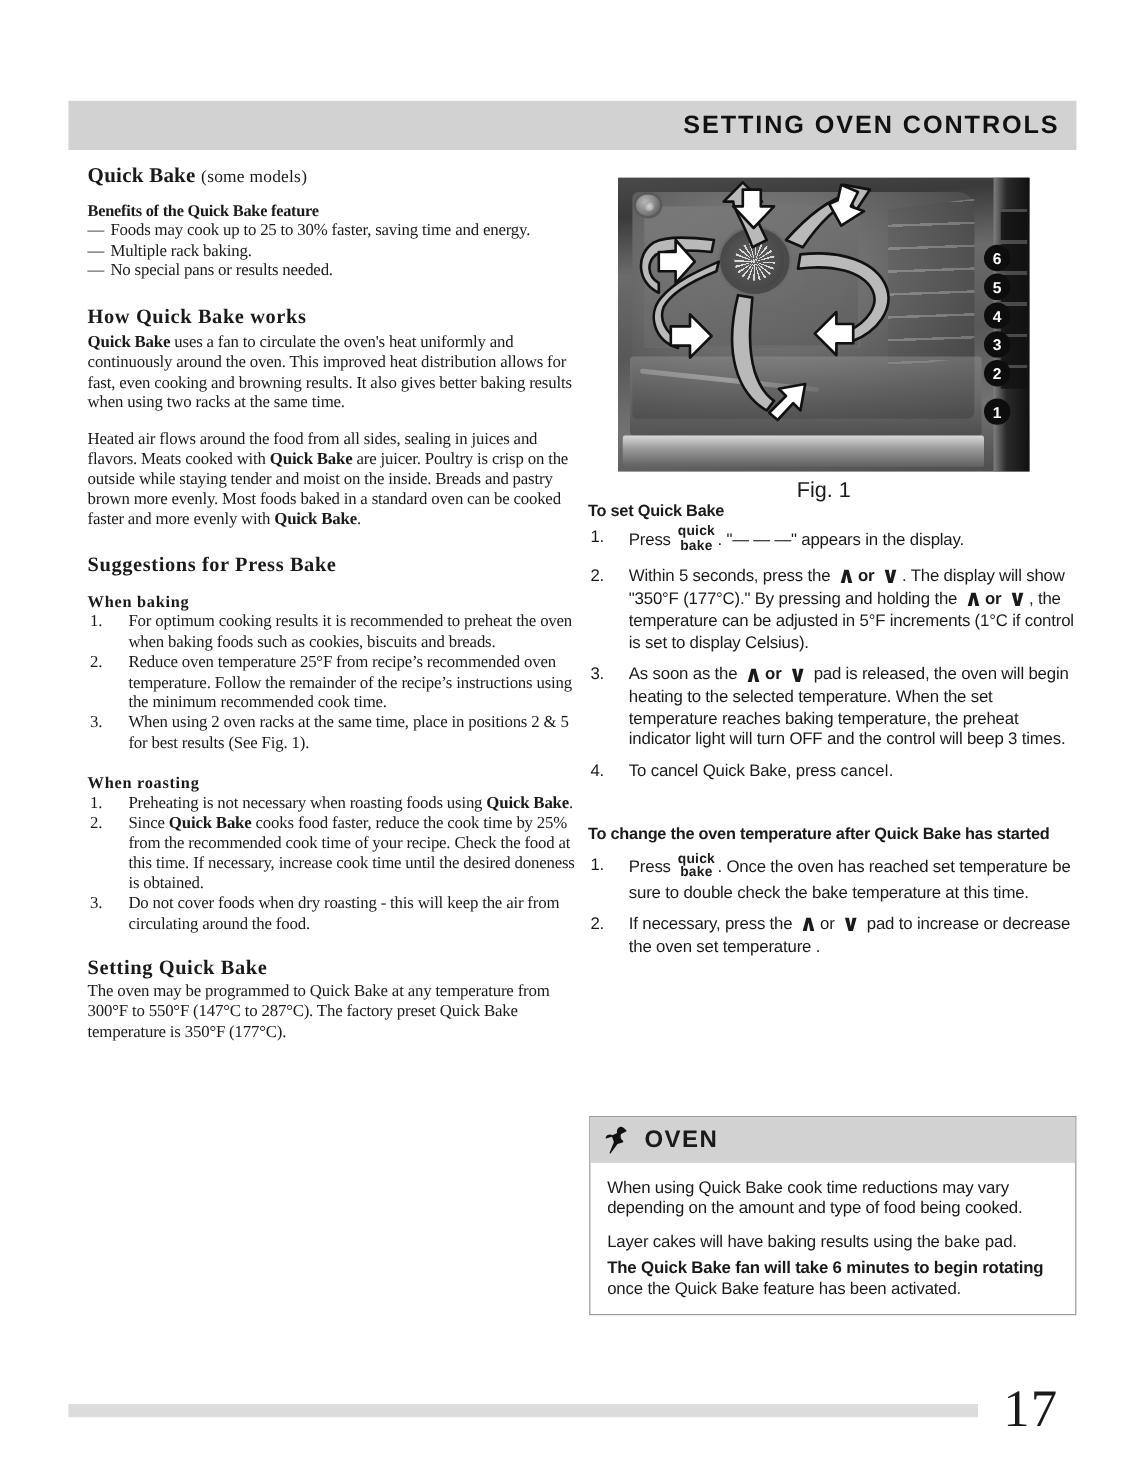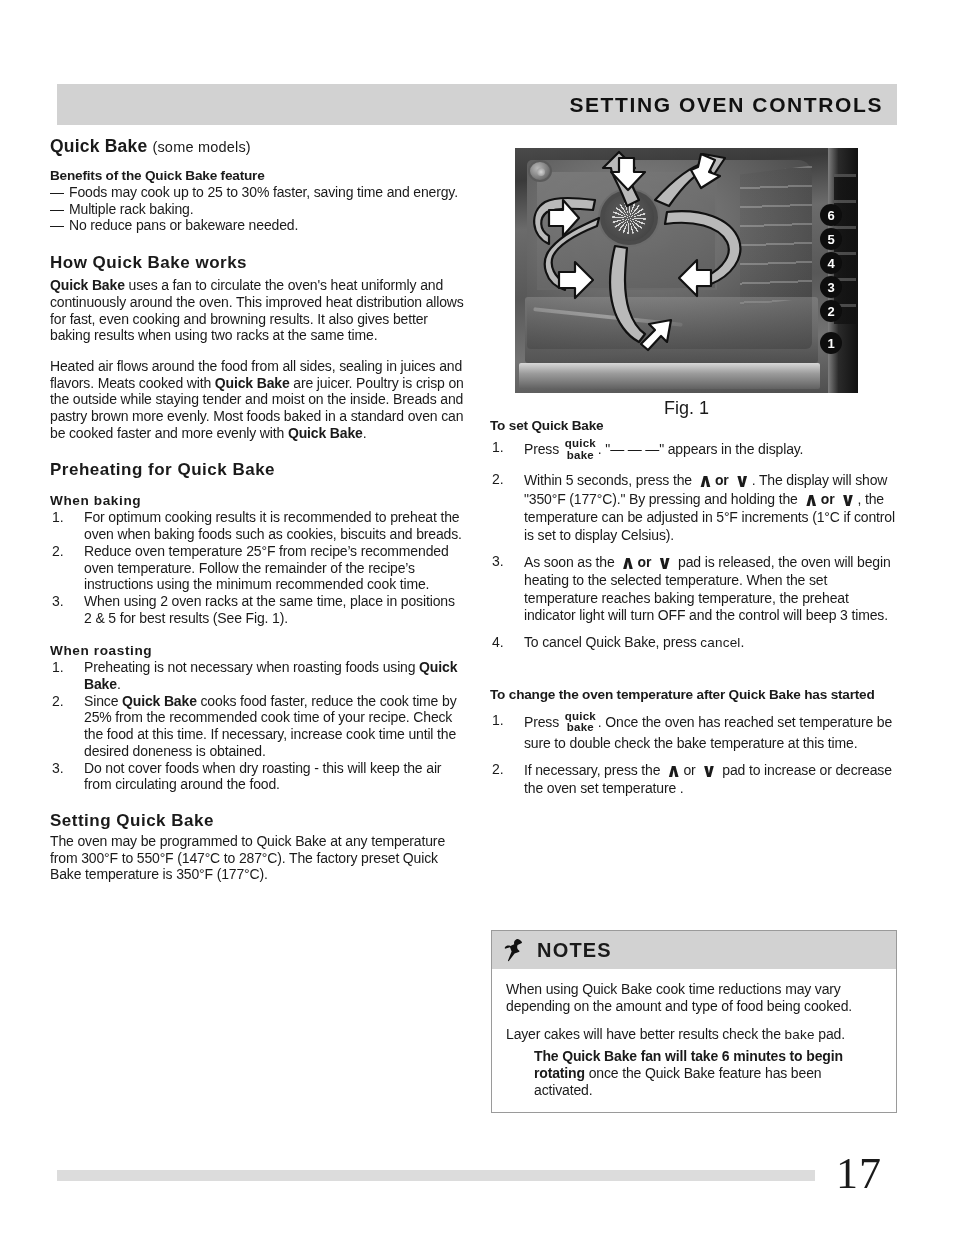--- a/index.html
+++ b/index.html
@@ -29,22 +29,23 @@
     font-weight: bold;
     letter-spacing: 1.6px;
     color: #111;
     white-space: nowrap;
     font-family: "Liberation Sans", sans-serif;
   }
 
   
   .col-left {
     position: absolute;
-    left: 50px; top: 136px;
+    left: 73px; top: 136px;
     width: 416px;
+    font-family: Liberation Serif, serif;
   }
 
   
   h1.sec-title {
     margin: 0 0 11px 0;
     font-size: 17.5px;
     font-weight: bold;
     letter-spacing: 0.2px;
   }
   h1.sec-title .sub {
@@ -283,21 +284,21 @@
   .notes-title {
     font-size: 20px; font-weight: bold;
     letter-spacing: 1.2px;
   }
   .notes-body { padding: 12px 14px 13px 14px; }
   .notes-body p {
     margin: 0 0 11px 0;
     font-size: 14px; line-height: 16.8px;
     letter-spacing: -0.15px;
   }
-  .notes-body p:last-child { margin-bottom: 0; margin-left: 28px; }
+  .notes-body p:last-child { margin-bottom: 0; }
   .notes-body p.tight { margin-bottom: 0; }
 
   
   .footer-bar {
     position: absolute;
     left: 57px; top: 1170px;
     width: 758px; height: 11px;
     background: #dcdcdc;
   }
   .page-num {
@@ -329,33 +330,33 @@
     <li>
       <span class="dash">—</span>
       <span>Foods may cook up to 25 to 30% faster, saving time and energy.</span>
     </li>
     <li>
       <span class="dash">—</span>
       <span>Multiple rack baking.</span>
     </li>
     <li>
       <span class="dash">—</span>
-      <span>No reduce pans or bakeware needed.</span>
+      <span>No special pans or results needed.</span>
     </li>
   </ul>
 
   <h2 class="sec-head">How Quick Bake works</h2>
   <p class="body">
     <span class="b">Quick Bake</span><span> uses a fan to circulate the oven's heat uniformly and continuously around the oven. This improved heat distribution allows for fast, even cooking and browning results. It also gives better baking results when using two racks at the same time.</span>
   </p>
   <p class="body">
     <span>Heated air flows around the food from all sides, sealing in juices and flavors. Meats cooked with </span><span class="b">Quick Bake</span><span> are juicer. Poultry is crisp on the outside while staying tender and moist on the inside. Breads and pastry brown more evenly. Most foods baked in a standard oven can be cooked faster and more evenly with </span><span class="b">Quick Bake</span><span>.</span>
   </p>
 
-  <h2 class="sec-head">Preheating for Quick Bake</h2>
+  <h2 class="sec-head">Suggestions for Press Bake</h2>
 
   <h3 class="bold-head spaced" style="margin-top:13px">When baking</h3>
   <ol class="num-list">
     <li>
       <span class="num">1.</span>
       <span>For optimum cooking results it is recommended to preheat the oven when baking foods such as cookies, biscuits and breads.</span>
     </li>
     <li>
       <span class="num">2.</span>
       <span>Reduce oven temperature 25°F from recipe’s recommended oven temperature. Follow the remainder of the recipe’s instructions using the minimum recommended cook time.</span>
@@ -498,23 +499,23 @@
   </ol>
 </div>
 
 <div class="notes-box">
   <div class="notes-head">
     <svg width="20" height="24" viewBox="0 0 20 24">
       <g fill="#111">
         <path d="M12.5 1.2 C 10.6 2.0 9.6 4.2 10.2 6.2 L 6.4 8.0 C 4.4 7.0 2.0 7.6 0.9 9.4 C 0.4 10.2 1.0 10.9 1.8 10.6 L 6.0 9.2 L 7.6 13.6 L 4.0 22.6 C 3.8 23.2 4.5 23.6 4.9 23.1 L 10.6 15.4 L 14.8 14.0 C 15.6 13.7 15.7 12.8 15.0 12.4 C 13.1 11.3 12.7 8.9 13.6 7.0 L 17.4 5.2 C 18.2 4.8 18.2 3.9 17.5 3.4 C 16.1 2.3 14.3 0.5 12.5 1.2 Z"></path>
       </g>
     </svg>
-    <span class="notes-title">NOTES</span>
+    <span class="notes-title">OVEN</span>
   </div>
   <div class="notes-body">
     <p>When using Quick Bake cook time reductions may vary depending on the amount and type of food being cooked.</p>
-    <p class="tight"><span>Layer cakes will have better results check the </span><span class="key-word">bake</span><span> pad.</span></p>
+    <p class="tight"><span>Layer cakes will have baking results using the </span><span class="key-word">bake</span><span> pad.</span></p>
     <p style="margin-top:5px"><span class="b">The Quick Bake fan will take 6 minutes to begin rotating</span><span> once the Quick Bake feature has been activated.</span></p>
   </div>
 </div>
 
 <div class="footer-bar"></div>
 <div class="page-num">17</div>
 
 </body></html>

